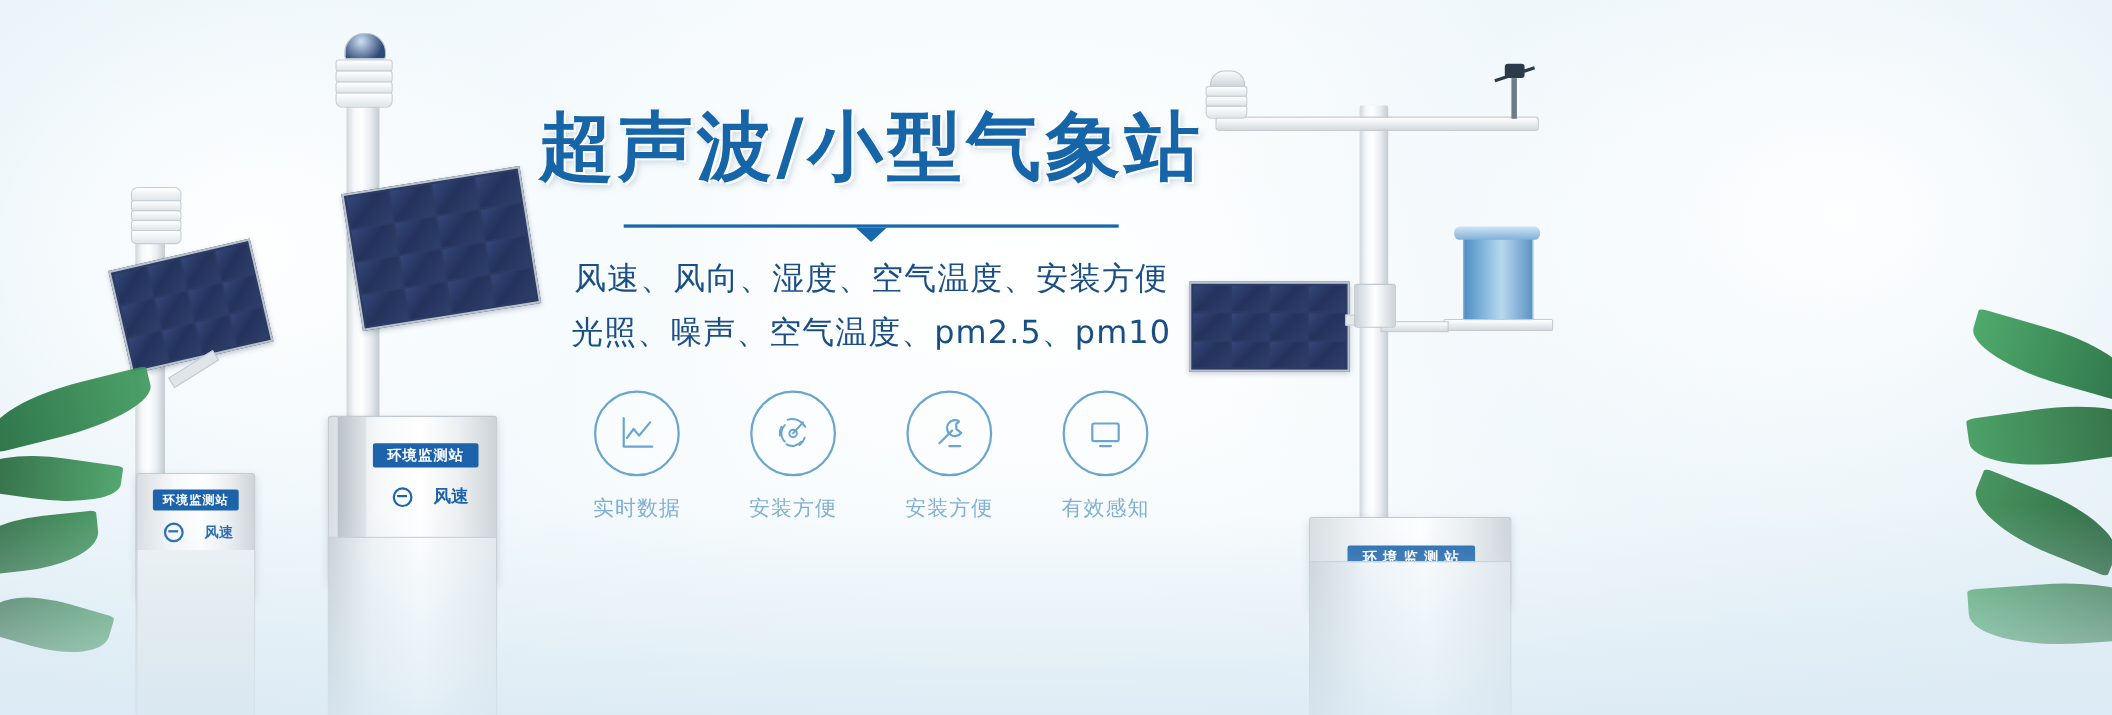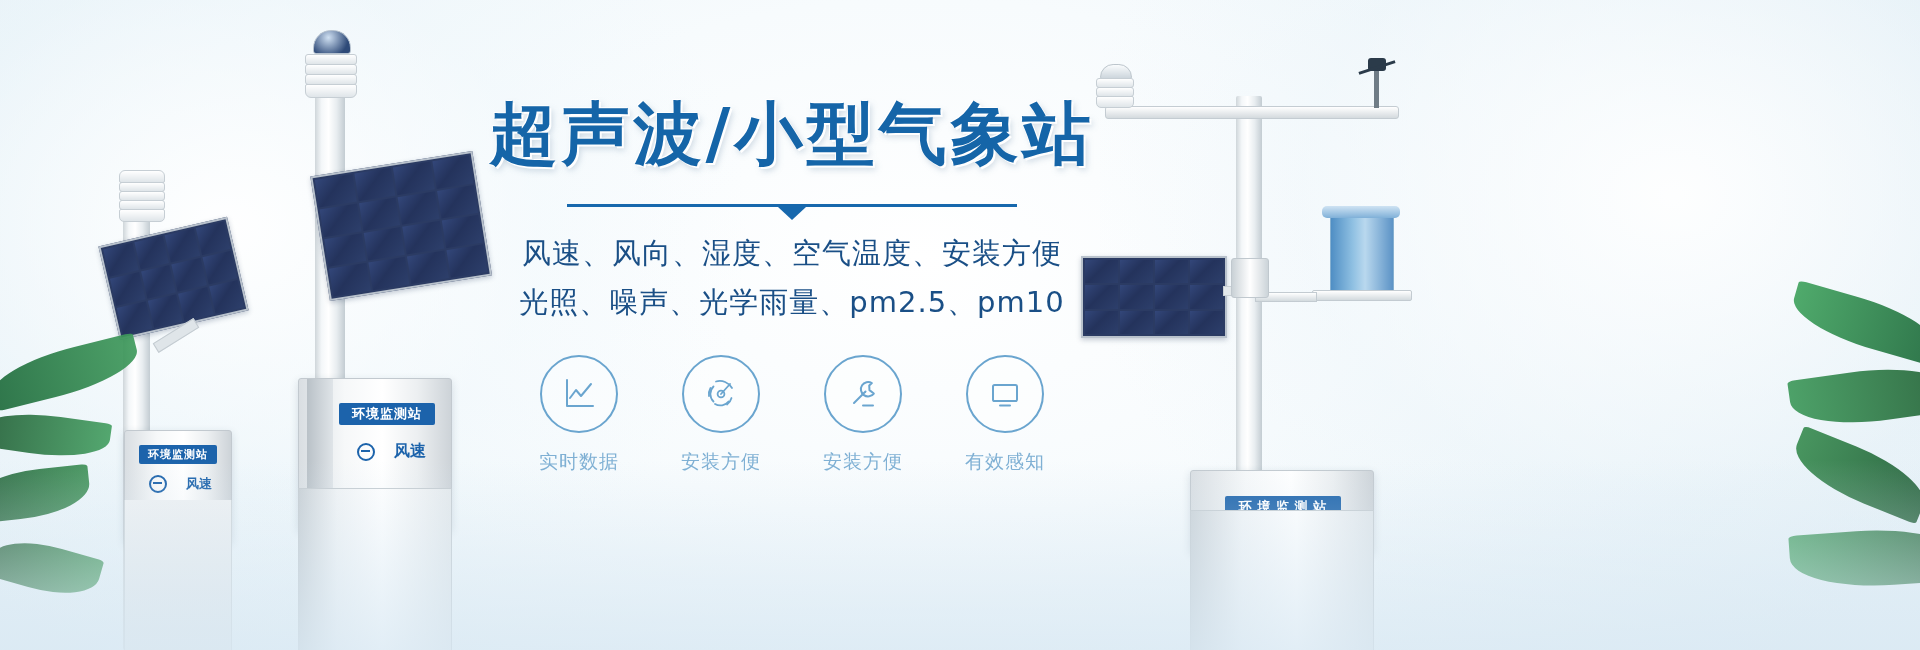--- a/index.html
+++ b/index.html
@@ -213,21 +213,21 @@
 
   <div class="wash-c"></div>
 
   <div class="content">
 
     <div class="title">超声波/小型气象站</div>
 
     <div class="divider"></div>
 
     <div class="sub">风速、风向、湿度、空气温度、安装方便</div>
-    <div class="sub" style="margin-top:4px;">光照、噪声、光学雨量、pm2.5、pm10</div>
+    <div class="sub" style="margin-top:4px;">光照、噪声、空气温度、pm2.5、pm10</div>
 
     <div class="features">
 
       <div class="feature">
         <div class="circle">
           <svg width="40" height="40" viewBox="0 0 40 40" fill="none" stroke="#6aa5cf" stroke-width="2" stroke-linecap="round" stroke-linejoin="round">
             <polyline points="8,6 8,32 34,32"></polyline>
             <polyline points="11,24 17,16 22,22 32,10"></polyline>
           </svg>
         </div>

